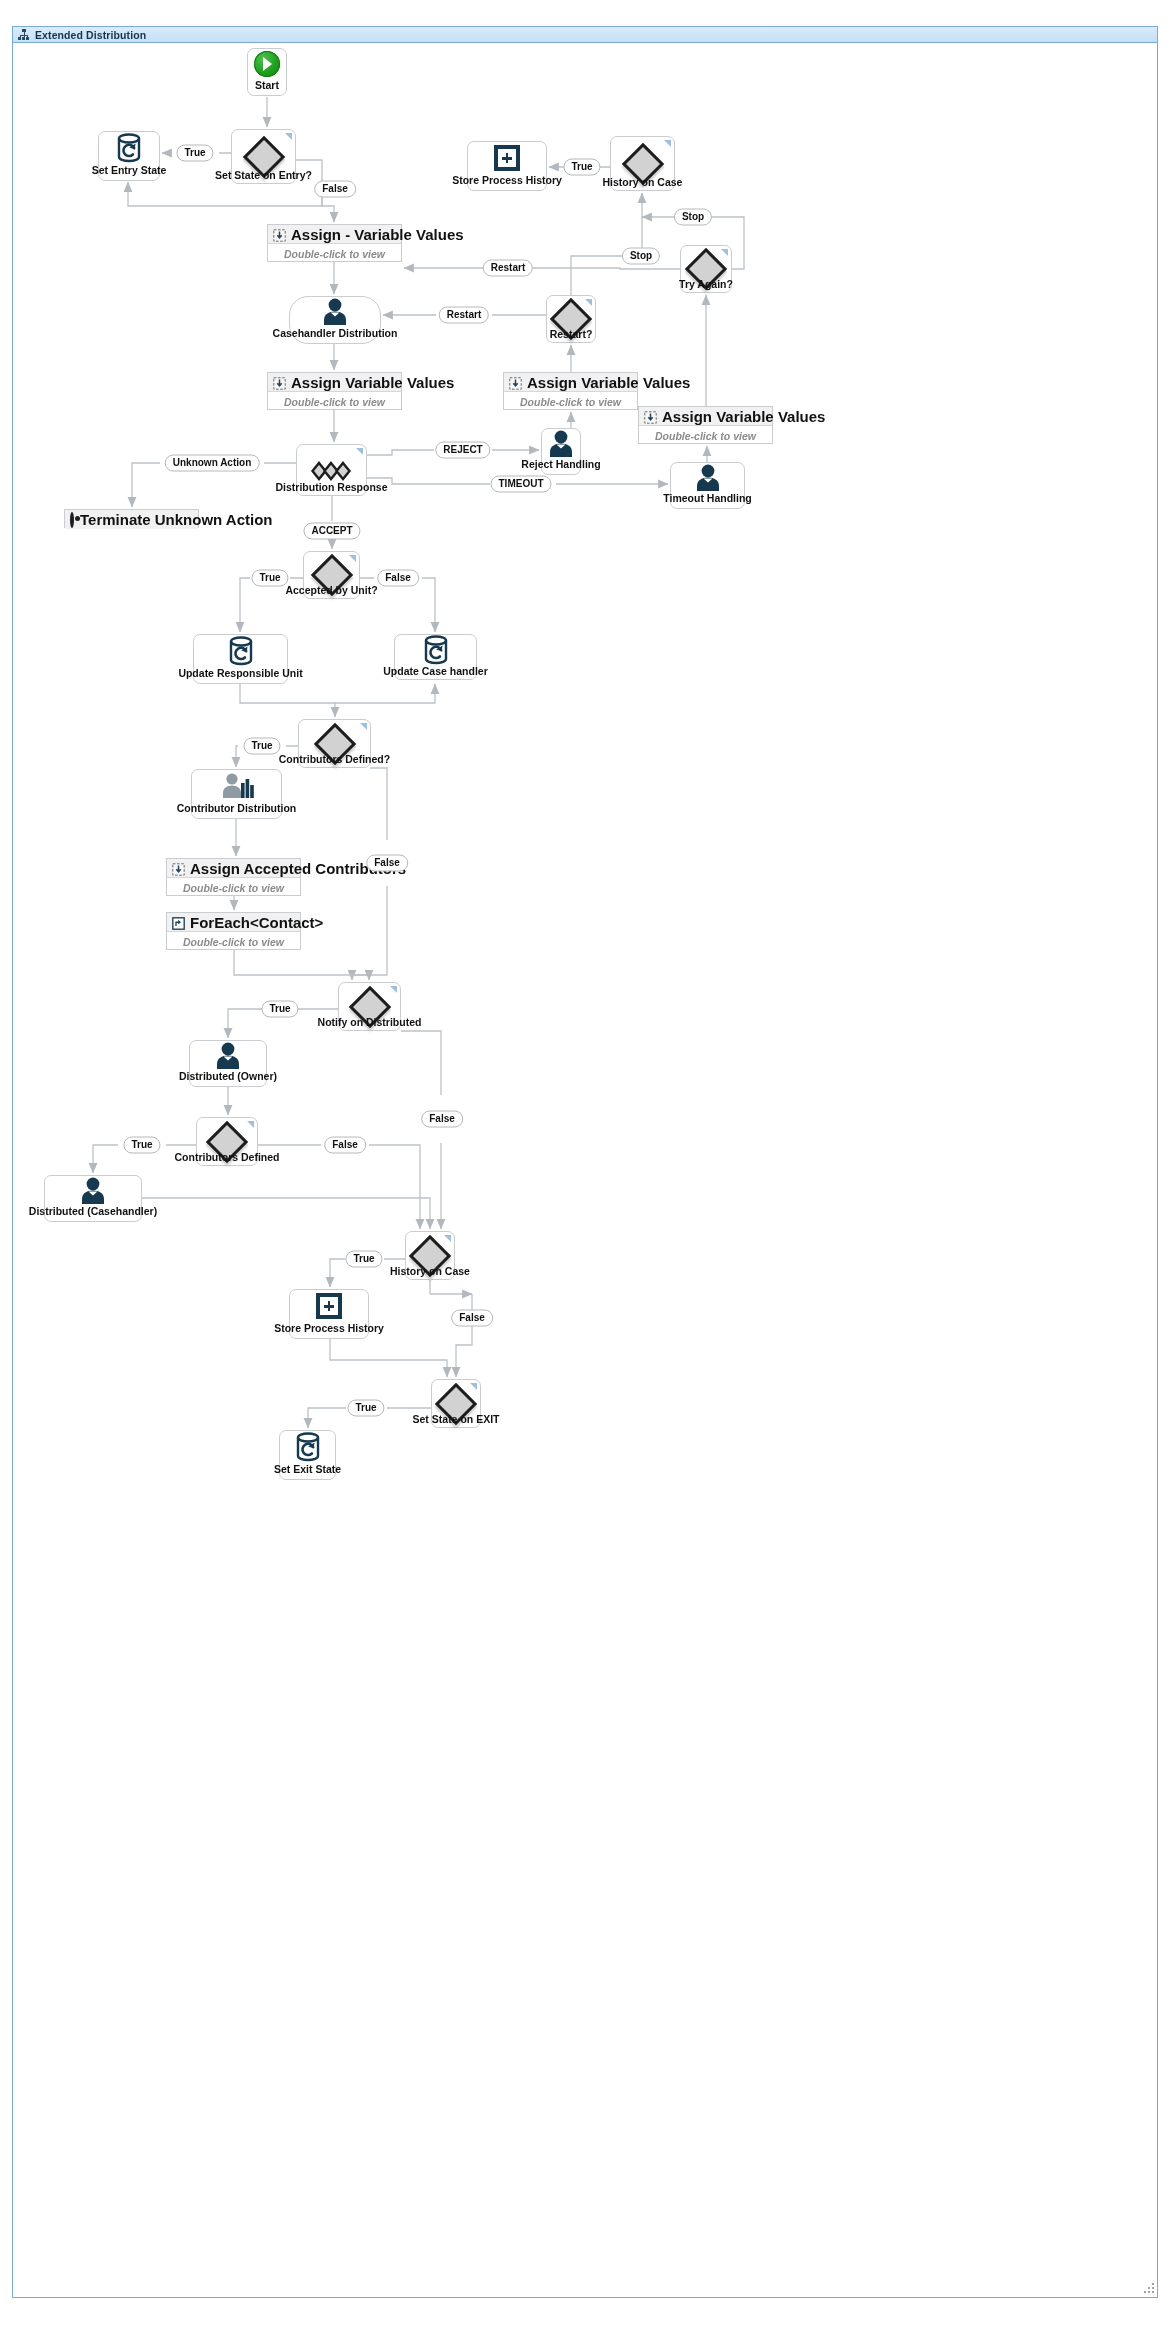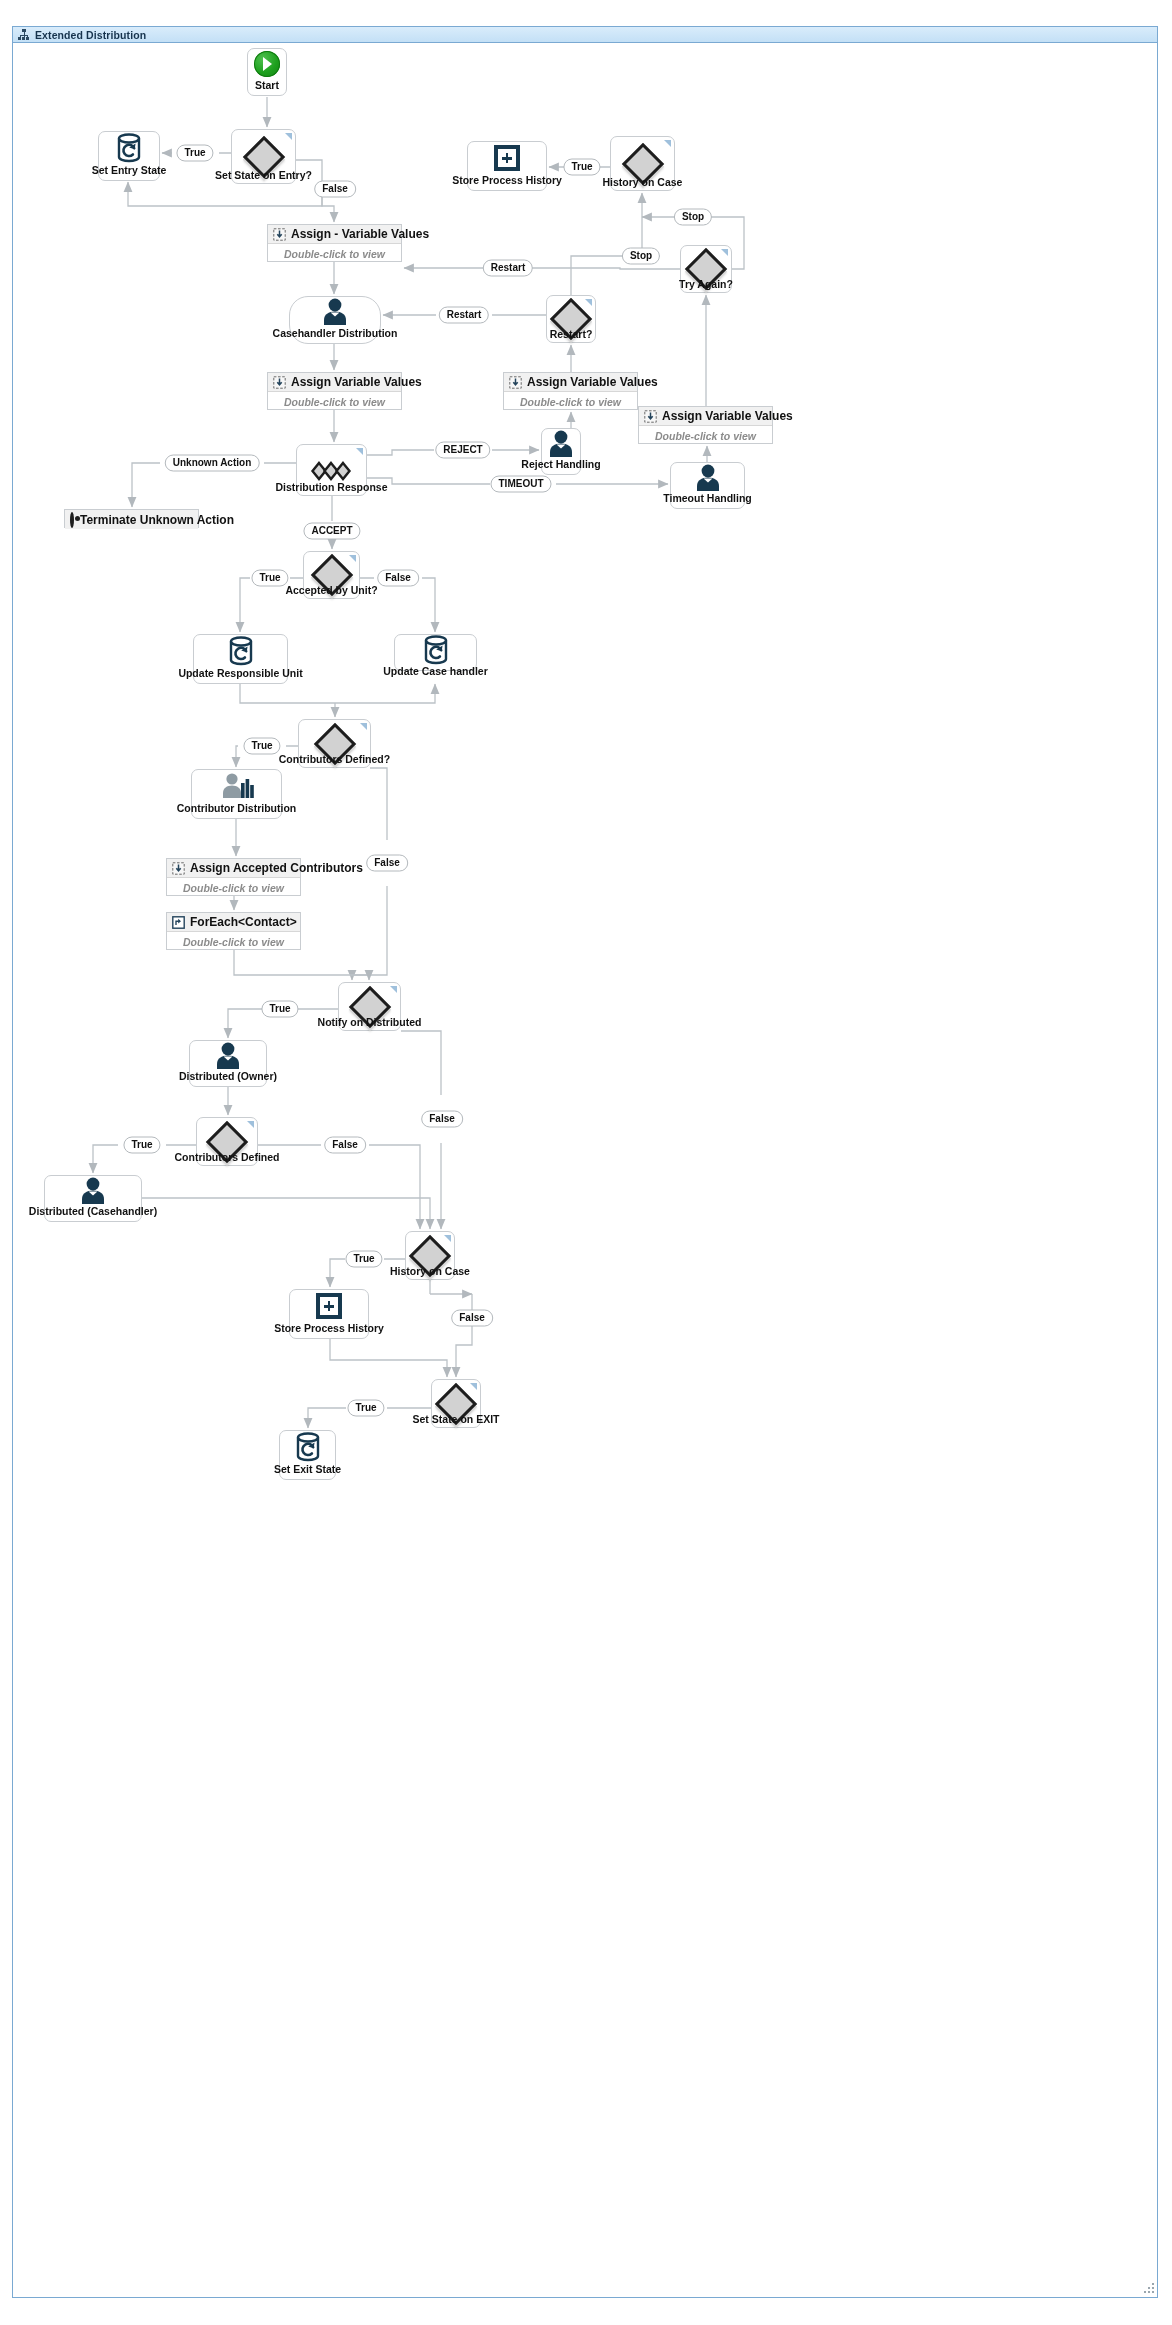--- a/index.html
+++ b/index.html
@@ -48,21 +48,21 @@
   }
 
   
   .act{
     position:absolute;box-sizing:border-box;background:#ffffff;
     border:1px solid #c9cdd1;
   }
   .act .act-head{
     height:18px;background:#f1f1f1;border-bottom:1px solid #d7d7d7;
     display:flex;align-items:center;gap:6px;padding-left:5px;
-    font-size:12px;color:#111;white-space:nowrap;
+    font-size:15px;color:#111;white-space:nowrap;
   }
   .act .act-body{
     height:20px;display:flex;align-items:center;justify-content:center;
     font-size:10.5px;color:#8b8b8b;font-style:italic;white-space:nowrap;
   }
   .act.single{height:19px;}
   .act.single .act-head{height:19px;border-bottom:none;background:#f1f1f1;}
 
   
   .ic{position:relative;display:block;}
@@ -377,21 +377,21 @@
         <div class="glyph">
           <span class="ic ic-db"><svg width="26" height="30" viewBox="0 0 26 30">
               <ellipse cx="13" cy="5.5" rx="10" ry="4" fill="#fff" stroke="#17394f" stroke-width="2.4"></ellipse>
               <path d="M3,5.5 V24 a10,4 0 0 0 20,0 V5.5" fill="none" stroke="#17394f" stroke-width="2.4"></path>
               <path d="M18.2,15.2 a5.6,5.6 0 1 0 -1.3,6.3" fill="none" stroke="#17394f" stroke-width="2.6" stroke-linecap="round"></path>
               <path d="M19.6,10.4 L18.6,16.2 L13.2,14.4 z" fill="#17394f"></path>
             </svg></span>
         </div>
         <div class="caption">Update Responsible Unit</div>
       </div>
-      <div class="node" style="left: 394px; top: 634px; width: 83px; height: 37px;">
+      <div class="node" style="left: 394px; top: 634px; width: 83px; height: 46px;">
         <div class="glyph">
           <span class="ic ic-db"><svg width="26" height="30" viewBox="0 0 26 30">
               <ellipse cx="13" cy="5.5" rx="10" ry="4" fill="#fff" stroke="#17394f" stroke-width="2.4"></ellipse>
               <path d="M3,5.5 V24 a10,4 0 0 0 20,0 V5.5" fill="none" stroke="#17394f" stroke-width="2.4"></path>
               <path d="M18.2,15.2 a5.6,5.6 0 1 0 -1.3,6.3" fill="none" stroke="#17394f" stroke-width="2.6" stroke-linecap="round"></path>
               <path d="M19.6,10.4 L18.6,16.2 L13.2,14.4 z" fill="#17394f"></path>
             </svg></span>
         </div>
         <div class="caption">Update Case handler</div>
       </div>

